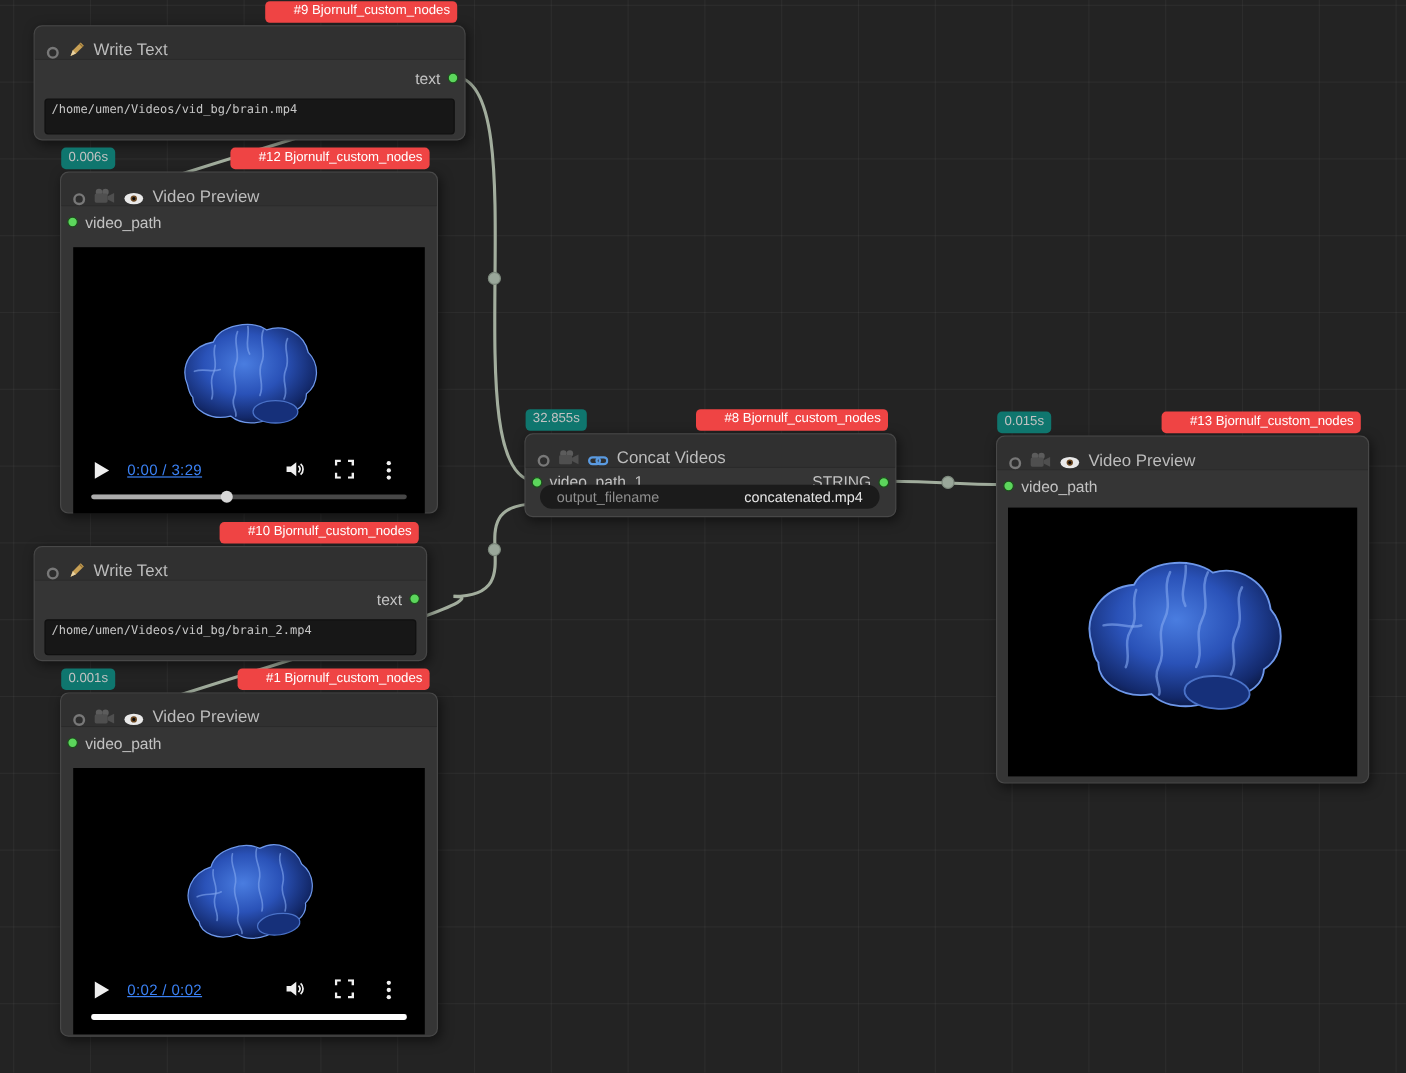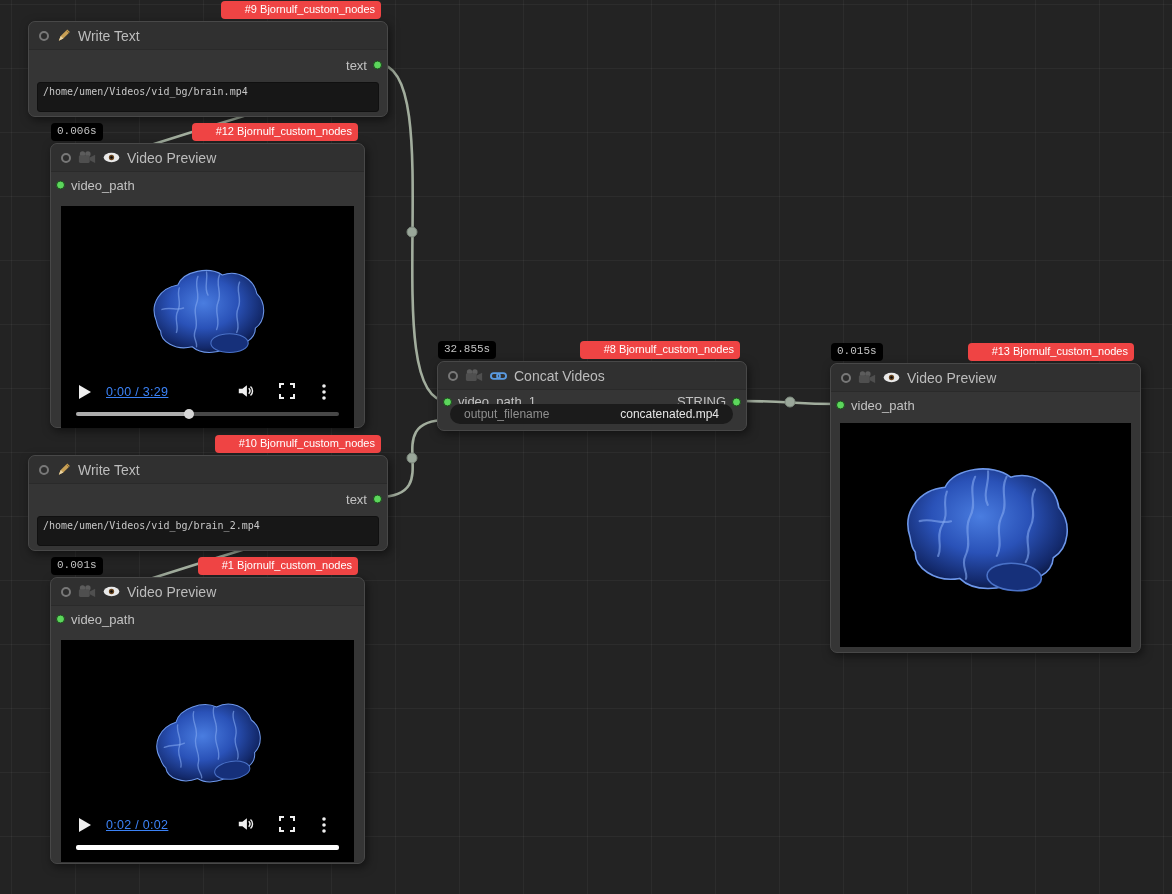--- a/index.html
+++ b/index.html
@@ -19,39 +19,39 @@
   #links { position:absolute; inset:0; z-index:1; pointer-events:none; }
 
   .node {
     position:absolute; z-index:2;
     background:#353535;
     border:1px solid #484848;
     border-radius:7px;
     box-shadow:2px 3px 10px rgba(0,0,0,.5);
   }
   .node-title {
-    height:28px; display:flex; align-items:center; gap:7px;
+    height:28px; display:flex; align-items:flex-end; gap:7px;
     padding:0 10px;
     background:#303030;
     border-bottom:1px solid #2a2a2a;
     border-radius:7px 7px 0 0;
     color:#bcbcbc; font-size:14px;
   }
   .status-dot {
     width:10px; height:10px; border-radius:50%;
     background:#2d2d2d; border:2px solid #787878; flex:none;
   }
   .title-icon { display:inline-flex; flex:none; }
 
   .badge {
     position:absolute; top:-21px; font-size:11px; line-height:1;
     padding:3px 6px 4px; border-radius:4px; white-space:nowrap; z-index:3;
   }
   .badge-id { right:6px; background:#ef4444; color:#ffffff;padding-left:24px; }
-  .badge-time { left:0; background:#000000; color:#c2c2c2;font-family:Liberation Mono, monospace; }
+  .badge-time { left:0; background:#0f766e; color:#c2c2c2; }
 
   .slot-row {
     position:relative; height:22px; display:flex; align-items:center;
     font-size:13px; color:#c2c2c2;
   }
   .slot-row.in  { padding-left:20px; margin-top:2px;text-align:center; }
   .slot-row.out { justify-content:flex-end; padding-right:20px; margin-top:4px; }
   .slot-row.dual { padding-left:20px; padding-right:20px; margin-top:2px; height:19px;gap:25px; }
   .slot-row.dual + .slot-row.in { height:19px; margin-top:0; }
   .spacer { flex:1; }
@@ -247,21 +247,21 @@
       <span class="spacer"></span>
       <span>STRING</span>
       <span class="slot-dot out"></span>
     </div>
     <div class="pill-widget">
       <span class="lbl">output_filename</span>
       <span class="val">concatenated.mp4</span>
     </div>
   </div>
 
-  <div class="node" style="left:28px; top:455px; width:360px; height:96px">
+  <div class="node" style="left:28px; top:455px; width:328px; height:96px">
     <div class="badge badge-id">#10 Bjornulf_custom_nodes</div>
     <div class="node-title">
       <span class="status-dot"></span>
       <span class="title-icon">
         <svg width="15" height="15" viewBox="0 0 16 16">
           <path d="M3 13.5 L5 8.5 L12 1.5 L14.8 4.3 L7.8 11.3 Z" fill="#c8a055"></path>
           <path d="M3 13.5 L5 8.5 L7.8 11.3 Z" fill="#e8d2a2"></path>
           <path d="M11 2.5 L13.8 5.3" stroke="#8a6a30" stroke-width="1" fill="none"></path>
         </svg>
       </span>

